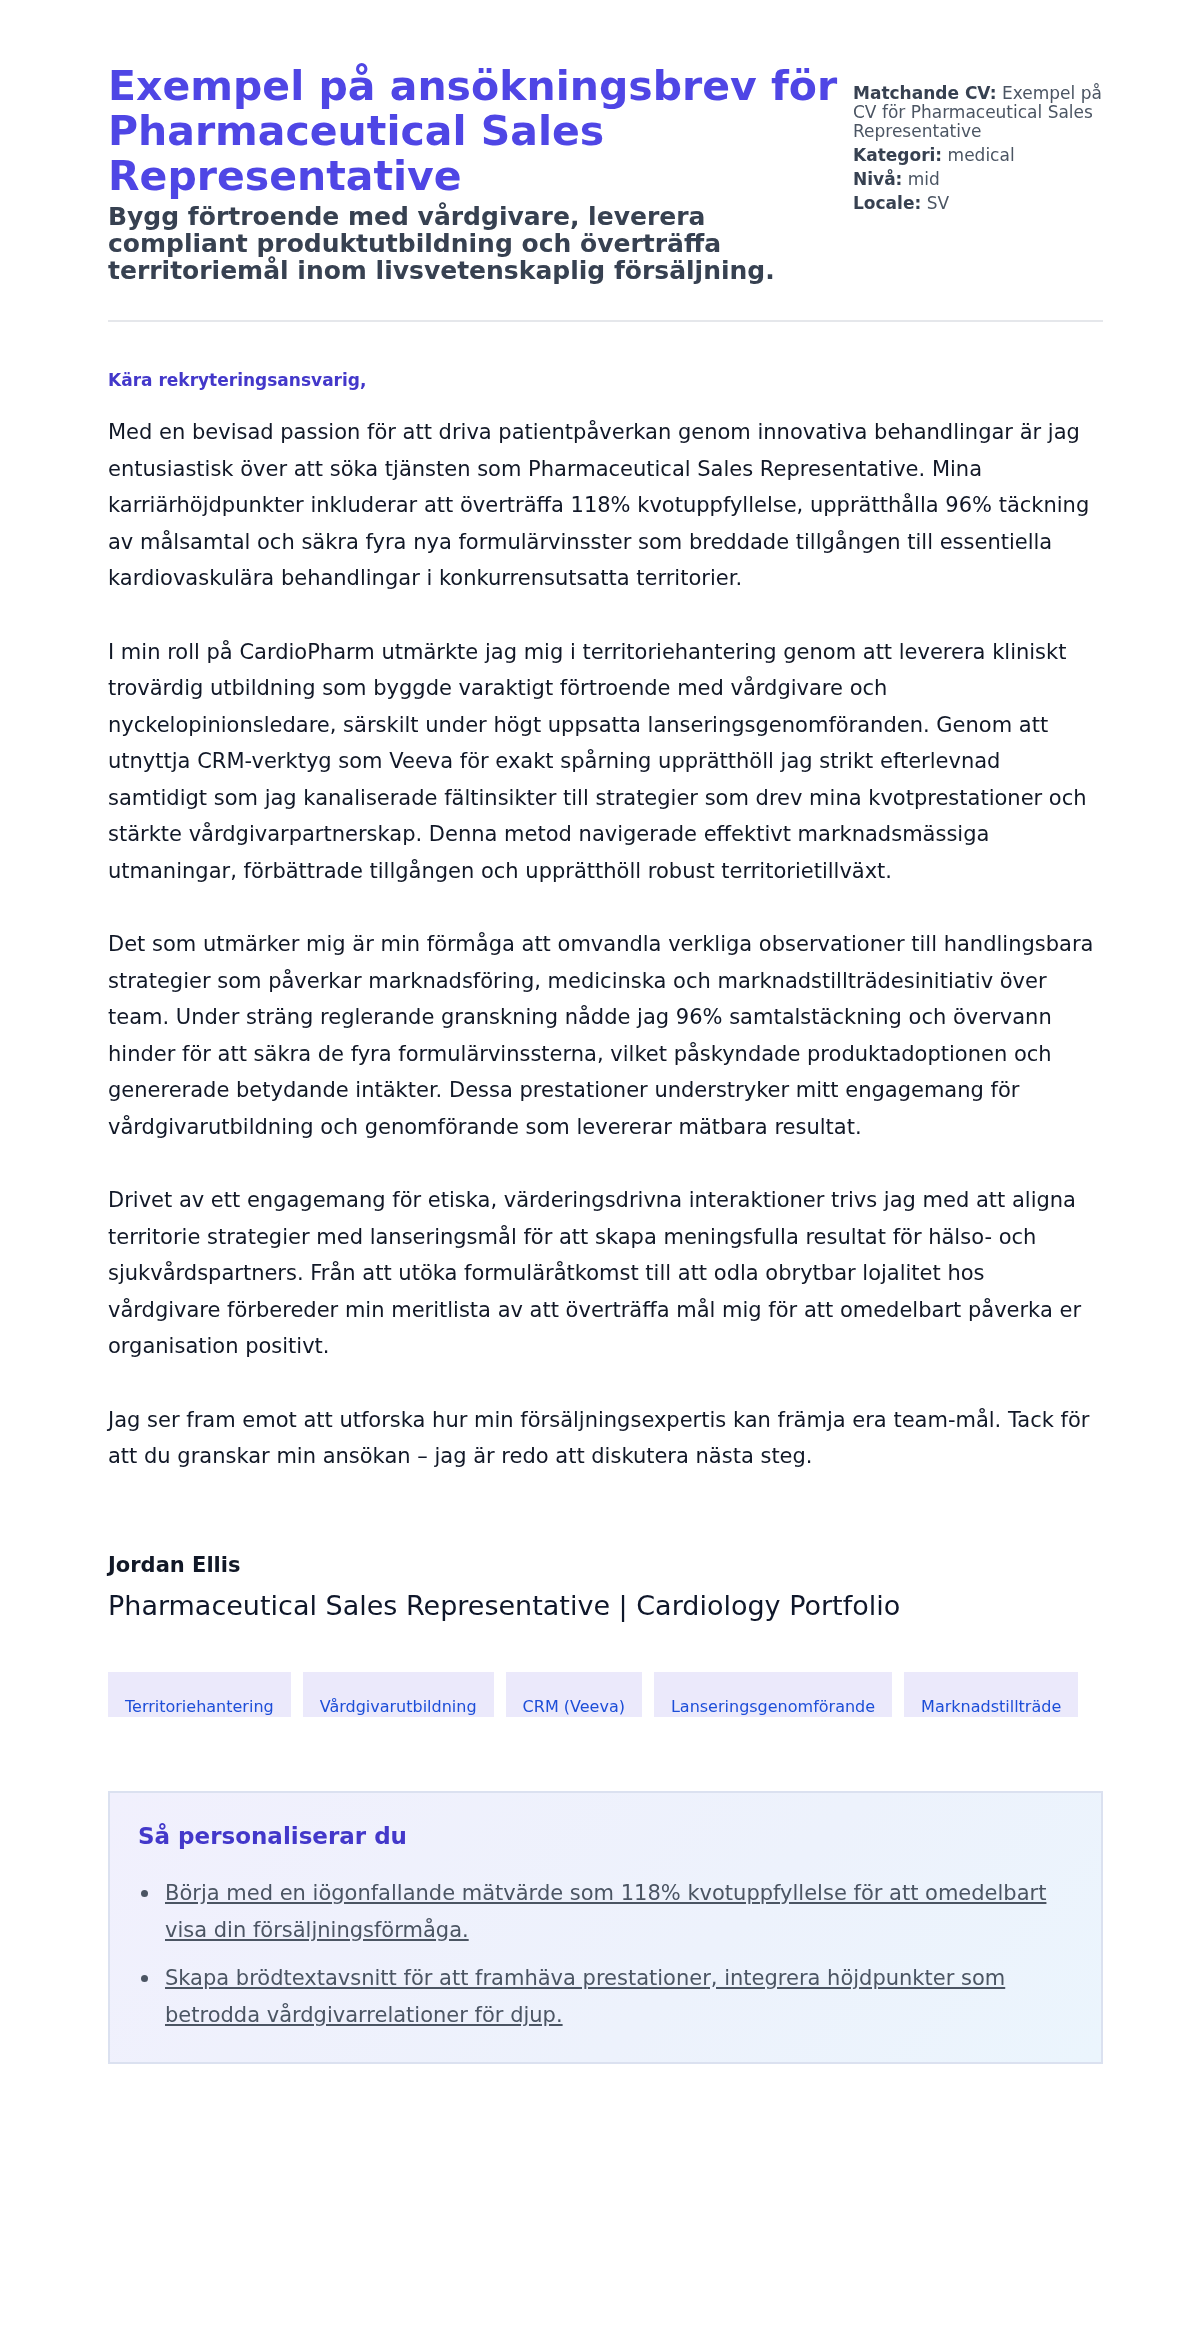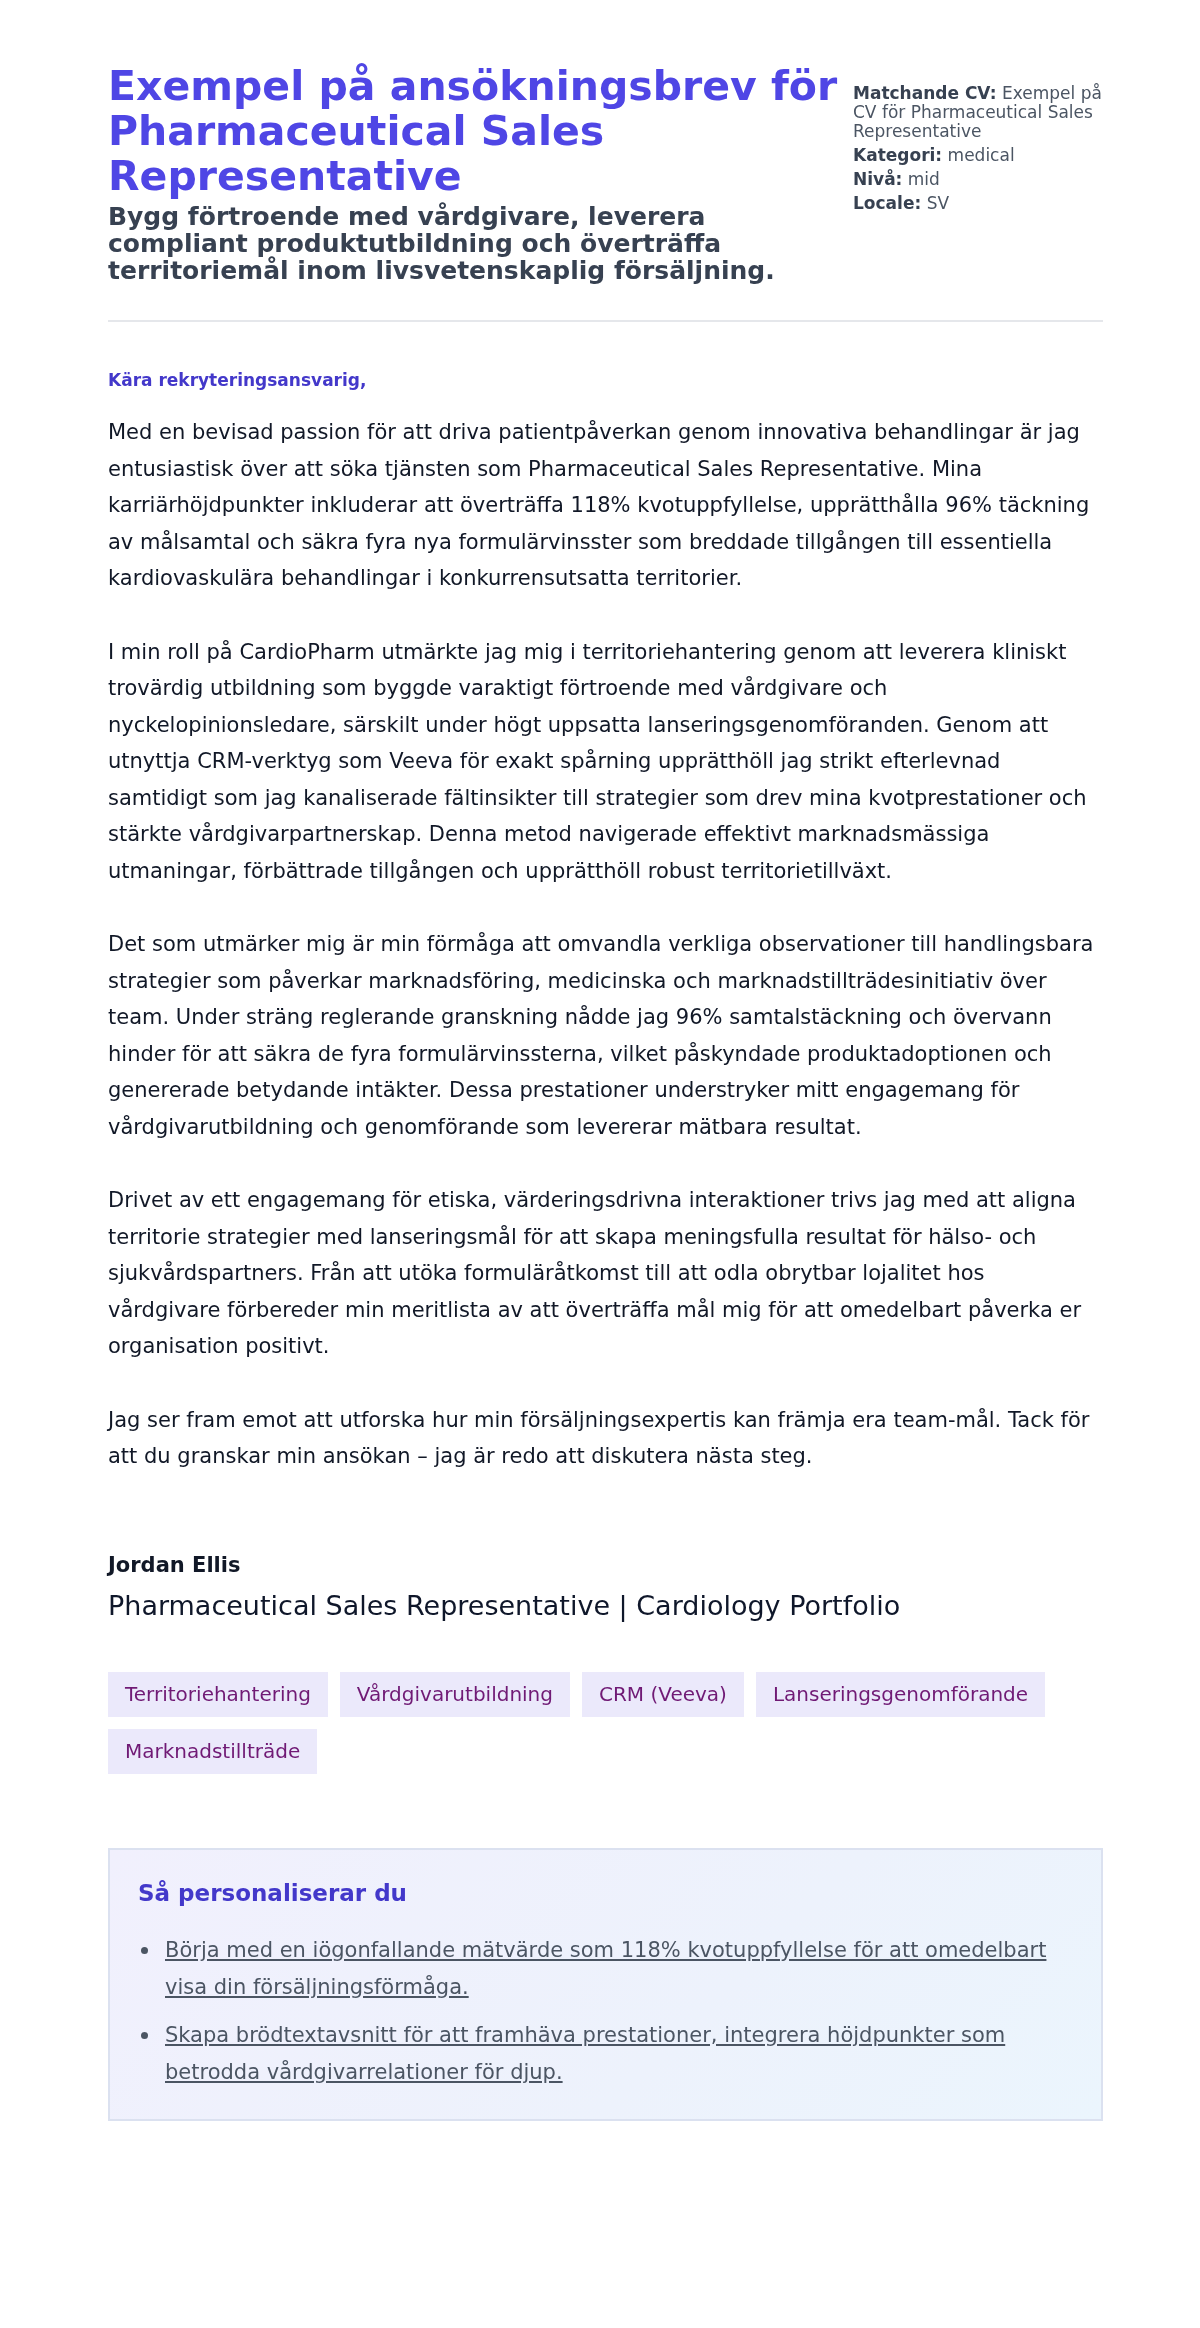--- a/index.html
+++ b/index.html
@@ -75,25 +75,25 @@
     }
     .chips {
       margin-top: 52px;
       display: flex;
       flex-wrap: wrap;
       gap: 12px 12px;
       width: 995px;
     }
     .chip {
       background: #ebe9fb;
-      color: #701a75;
-      font-size: 20px;
+      color: #1d4ed8;
+      font-size: 16px;
       height: 45px;
       line-height: 45px;
-      padding: 0 17px;
+      padding: 12px 17px;
       cursor: pointer;
     }
     .tips {
       margin-top: 74px;
       width: 995px;
       border: 2px solid #dbe1f0;
       background: linear-gradient(135deg, #f1f0fd 0%, #edf2fc 60%, #ebf5fd 100%);
       padding: 30px 36px 28px 28px;
     }
     .tips-title {

